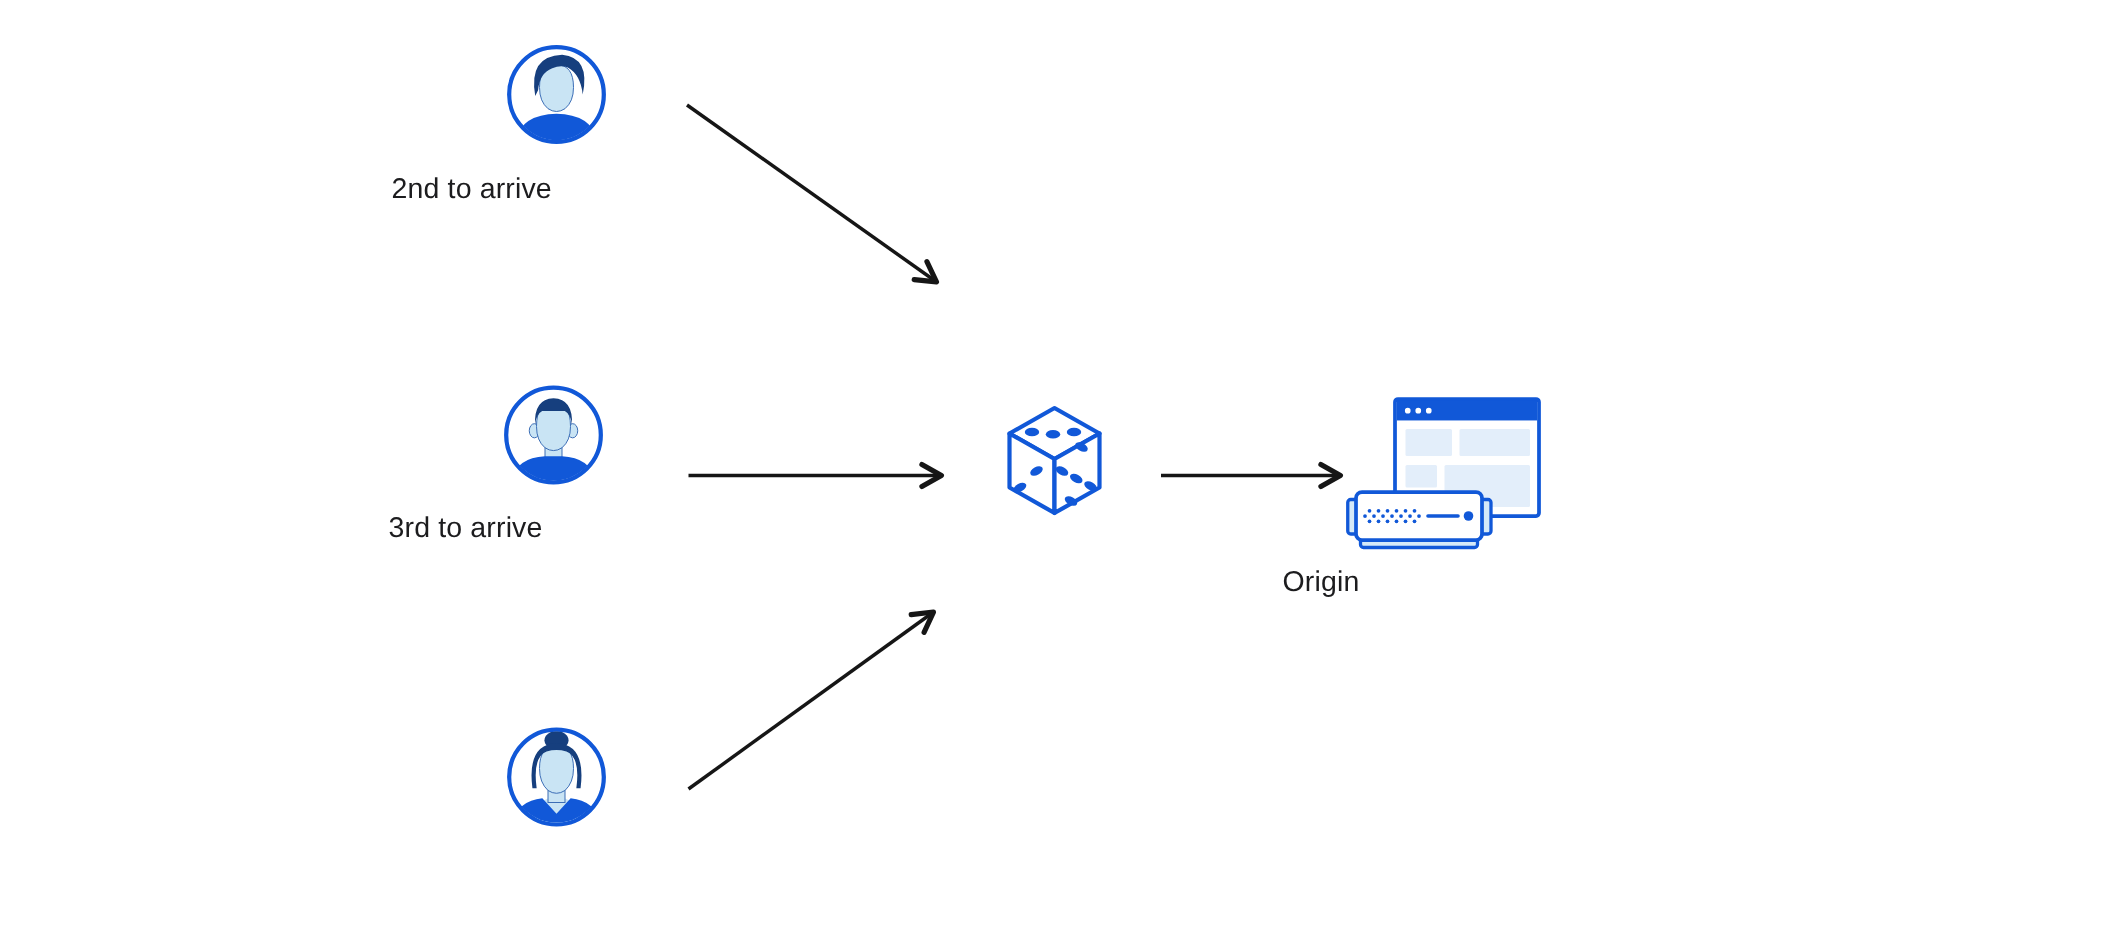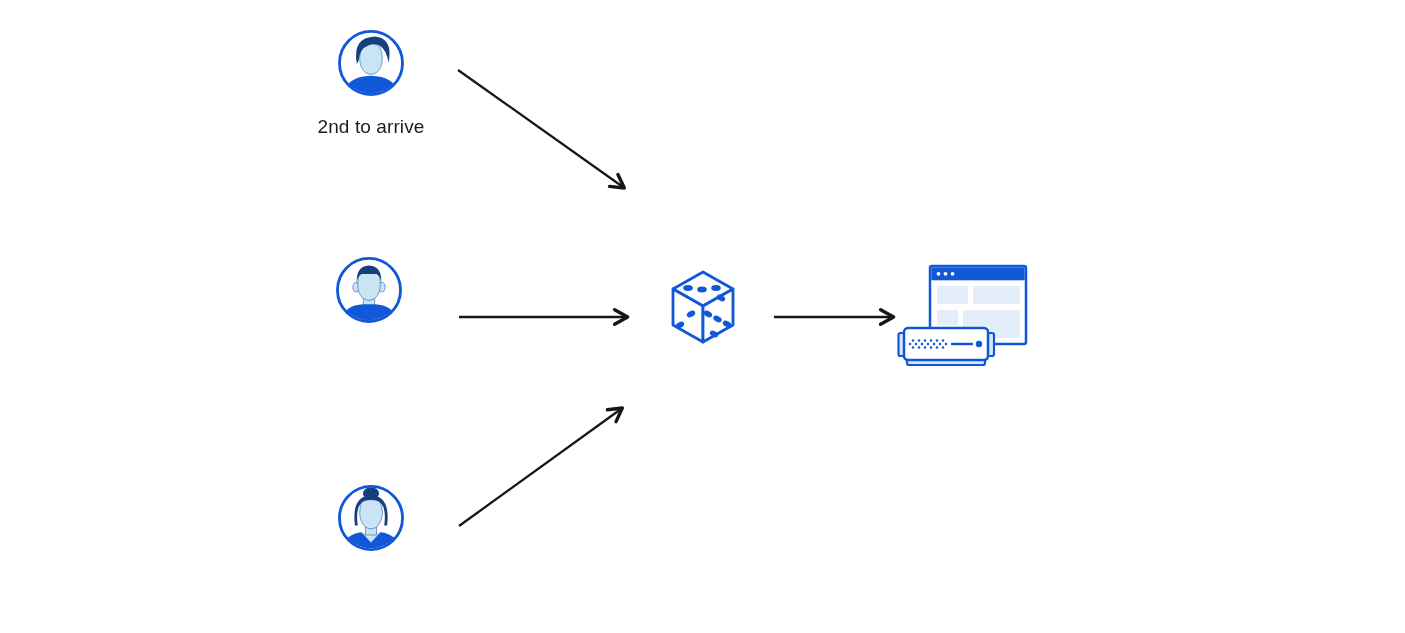--- a/index.html
+++ b/index.html
@@ -6,21 +6,21 @@
   body{
     width:1405px;height:633px;overflow:hidden;
     background:var(--background,#fff);
     font-family:"Liberation Sans", sans-serif;
     color:var(--text-color,#1c1c1e);
     position:relative;
   }
   .canvas{position:absolute;inset:0;}
   .abs{position:absolute;}
   .node-label{
-    position:absolute;width:220px;text-align:center;
+    position:absolute;width:220px;text-align:left;
     font-size:19px;line-height:22px;color:var(--text-color,#1c1c1e);
     letter-spacing:.1px;
   }
   svg{display:block;}
   
   .fb{fill:var(--primary-blue);}
   .fw{fill:#ffffff;}
   .fnavy{fill:var(--dark-navy);}
   .fface{fill:var(--face-blue);}
   .fpanel{fill:var(--panel-blue);}
@@ -75,20 +75,21 @@
       <g clip-path="url(#clipB)">
         <ellipse class="fface oface" cx="22.5" cy="33" rx="3.6" ry="5"></ellipse>
         <ellipse class="fface oface" cx="49.5" cy="33" rx="3.6" ry="5"></ellipse>
         <path class="fface oface" d="M30,40 L30,53 L42,53 L42,40 Q36,46 30,40 Z"></path>
         <path class="fblue" d="M5,74 Q7,52 30,51 L42,51 Q65,52 67,74 Z"></path>
         <path class="fface oface" d="M24,30 Q24,13 36,13 Q48,13 48,30 Q48,40 42,45 Q36,49 30,45 Q24,40 24,30 Z"></path>
         <path class="fnavy" d="M23,29 Q22,10.5 36,10 Q50,10.5 49,29 Q48.5,21.5 44,19 L28,19 Q23.5,21.5 23,29 Z"></path>
       </g>
     </svg>
   </div>
+  <div class="node-label" style="left:259px;top:342px">3rd to arrive</div>
 
   <div class="abs" style="left:337px;top:484px">
     <svg width="68" height="68" viewBox="0 0 72 72">
       <defs>
           <clipPath id="clipC">
             <circle cx="36" cy="36" r="32.2"></circle>
           </clipPath>
         </defs>
       <circle class="fw sb" cx="36" cy="36" r="33.4" stroke-width="3"></circle>
       <g clip-path="url(#clipC)">
@@ -165,14 +166,15 @@
             <circle cx="28" cy="85.5" r="1.25"></circle>
             <circle cx="34" cy="85.5" r="1.25"></circle>
             <circle cx="40" cy="85.5" r="1.25"></circle>
             <circle cx="46" cy="85.5" r="1.25"></circle>
         </g>
         <line class="sb" x1="55" y1="82" x2="75" y2="82" stroke-width="2.4" stroke-linecap="round"></line>
         <circle class="fb" cx="82" cy="82" r="3.2"></circle>
       </g>
     </svg>
   </div>
+  <div class="node-label" style="left:855px;top:378px">Origin</div>
 
 </div>
 
 </body></html>

